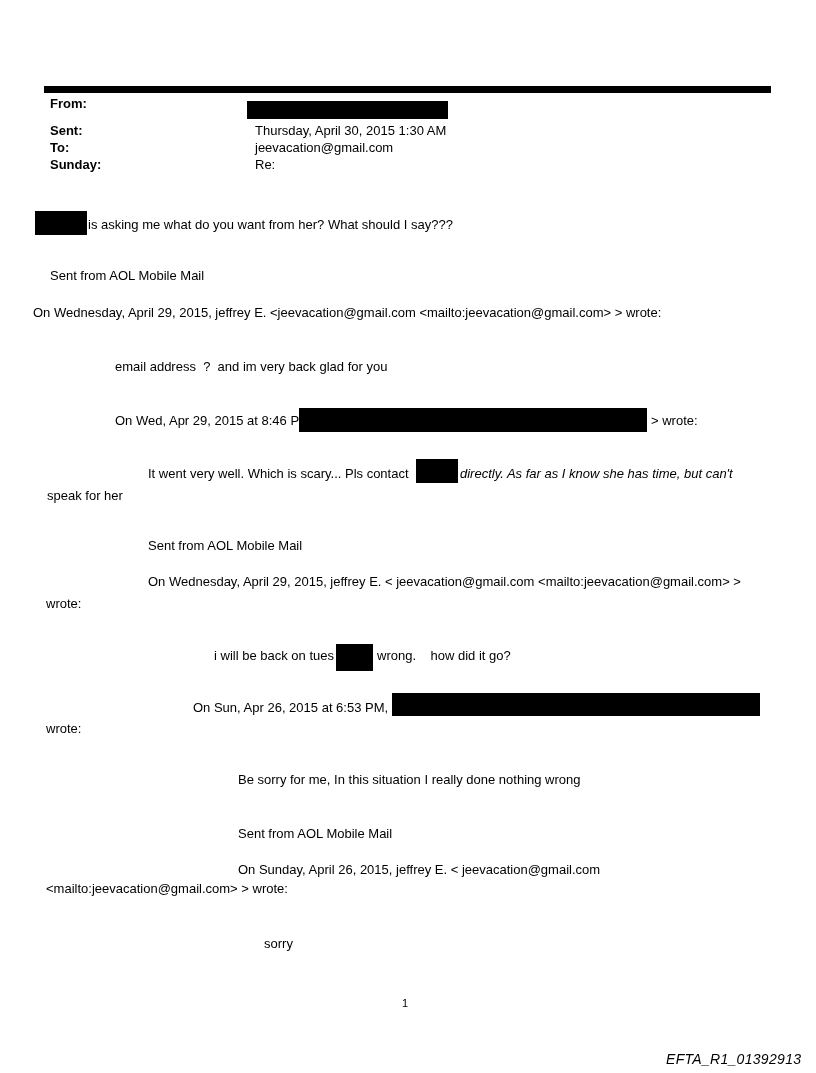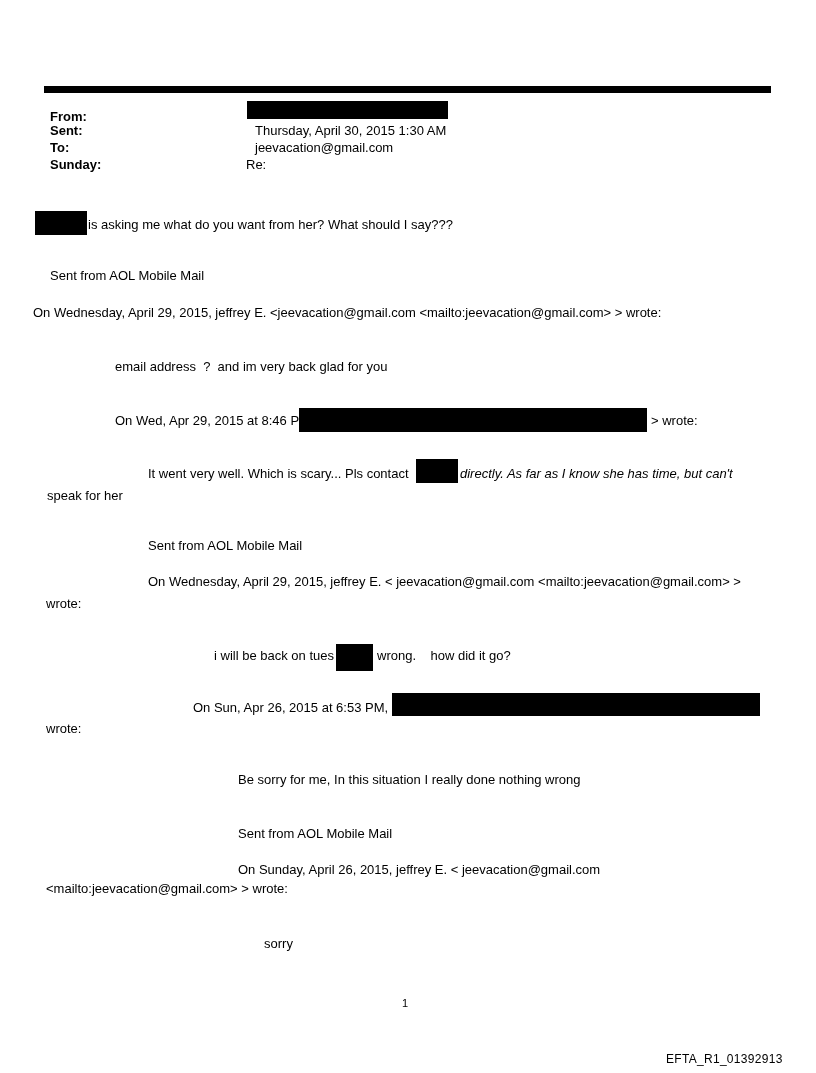--- a/index.html
+++ b/index.html
@@ -26,40 +26,40 @@
   .redaction {
     position: absolute;
     background: #000000;
     z-index: 5;
   }
   .rule {
     position: absolute;
     background: #000000;
   }
   .pagenum { font-size: 11px; }
-  .bates { font-size: 12px; letter-spacing: 0.3px; }
+  .bates { font-size: 14px; letter-spacing: 0.3px; font-style: italic; }
 </style>
 </head>
 <body>
 
 <div class="page">
 
   <div class="rule" style="left:44px; top:86px; width:727px; height:7px;"></div>
 
-  <div class="t bold" style="left:50px; top:109px;">From:</div>
+  <div class="t bold" style="left:50px; top:96px;">From:</div>
   <div class="redaction" style="left:247px; top:101px; width:201px; height:18px;"></div>
 
   <div class="t bold" style="left:50px; top:123px;">Sent:</div>
   <div class="t" style="left:255px; top:123px;">Thursday, April 30, 2015 1:30 AM</div>
 
   <div class="t bold" style="left:50px; top:140px;">To:</div>
   <div class="t" style="left:255px; top:140px;">jeevacation@gmail.com</div>
 
   <div class="t bold" style="left:50px; top:157px;">Sunday:</div>
-  <div class="t" style="left:246px; top:157px;">Re:</div>
+  <div class="t" style="left:255px; top:157px;">Re:</div>
 
   <div class="redaction" style="left:35px; top:211px; width:52px; height:24px;"></div>
   <div class="t" style="left:88px; top:217px;">is asking me what do you want from her? What should I say???</div>
 
   <div class="t" style="left:50px; top:268px;">Sent from AOL Mobile Mail</div>
 
   <div class="t" style="left:33px; top:305px;">On Wednesday, April 29, 2015, jeffrey E. &lt;jeevacation@gmail.com &lt;mailto:jeevacation@gmail.com&gt; &gt; wrote:</div>
 
   <div class="t" style="left:115px; top:359px;">email address  ?  and im very back glad for you</div>
 

